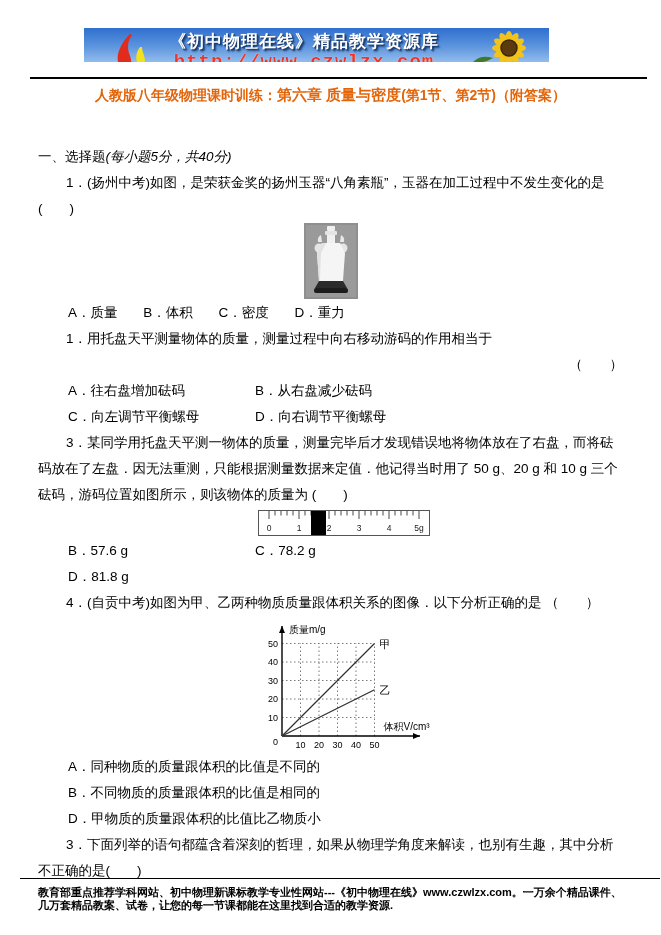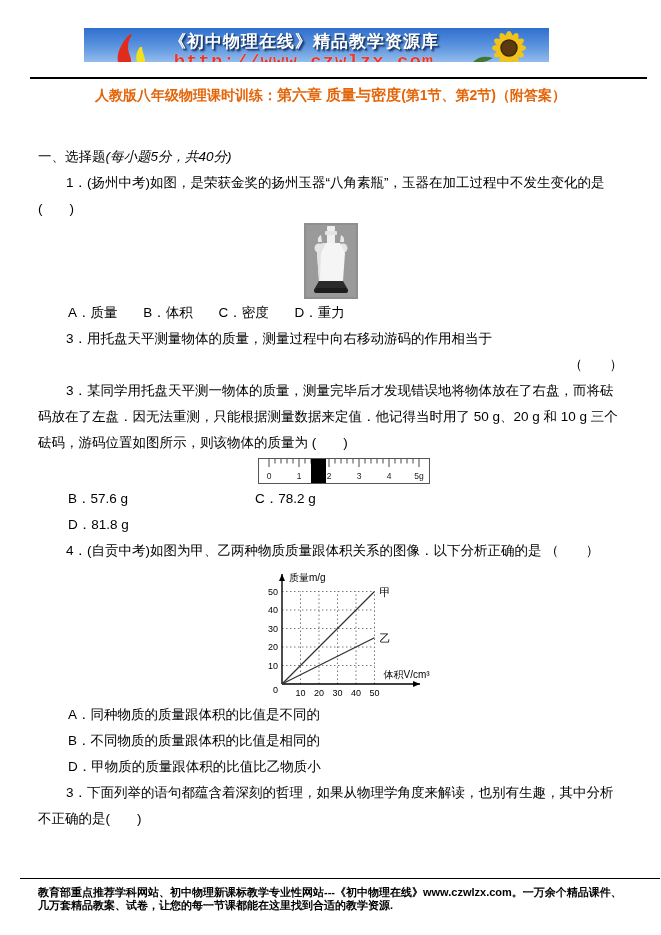--- a/index.html
+++ b/index.html
@@ -131,22 +131,28 @@
         <rect x="10" y="65" width="34" height="5" rx="2" fill="#1c1c1c"></rect>
       </svg>
     </div>
     <div class="opt-row">
       <span>A．质量</span>
       <span>B．体积</span>
       <span>C．密度</span>
       <span>D．重力</span>
     </div>
 
-    <p class="indent">3．用托盘天平测量物体的质量，测量过程中向右移动游码的作用相当于</p>
+    <p class="indent">1．用托盘天平测量物体的质量，测量过程中向右移动游码的作用相当于</p>
     <div class="answer-blank">（　　）</div>
+    <div class="opt-grid">
+      <div>A．往右盘增加砝码</div>
+      <div>B．从右盘减少砝码</div>
+      <div>C．向左调节平衡螺母</div>
+      <div>D．向右调节平衡螺母</div>
+    </div>
 
     <p class="indent">3．某同学用托盘天平测一物体的质量，测量完毕后才发现错误地将物体放在了右盘，而将砝码放在了左盘．因无法重测，只能根据测量数据来定值．他记得当时用了 50 g、20 g 和 10 g 三个砝码，游码位置如图所示，则该物体的质量为 (　　)</p>
     <div class="fig-ruler">
       <svg id="ruler-svg" width="172" height="26" viewBox="0 0 172 26">
           <rect x="0.5" y="0.5" width="171" height="25" fill="#fff" stroke="#555" stroke-width="1"></rect>
           <line x1="11" y1="1" x2="11" y2="9" stroke="#333" stroke-width="0.9"></line>
           <line x1="17" y1="1" x2="17" y2="5.5" stroke="#333" stroke-width="0.9"></line>
           <line x1="23" y1="1" x2="23" y2="5.5" stroke="#333" stroke-width="0.9"></line>
           <line x1="29.000000000000004" y1="1" x2="29.000000000000004" y2="5.5" stroke="#333" stroke-width="0.9"></line>
           <line x1="35" y1="1" x2="35" y2="5.5" stroke="#333" stroke-width="0.9"></line>

